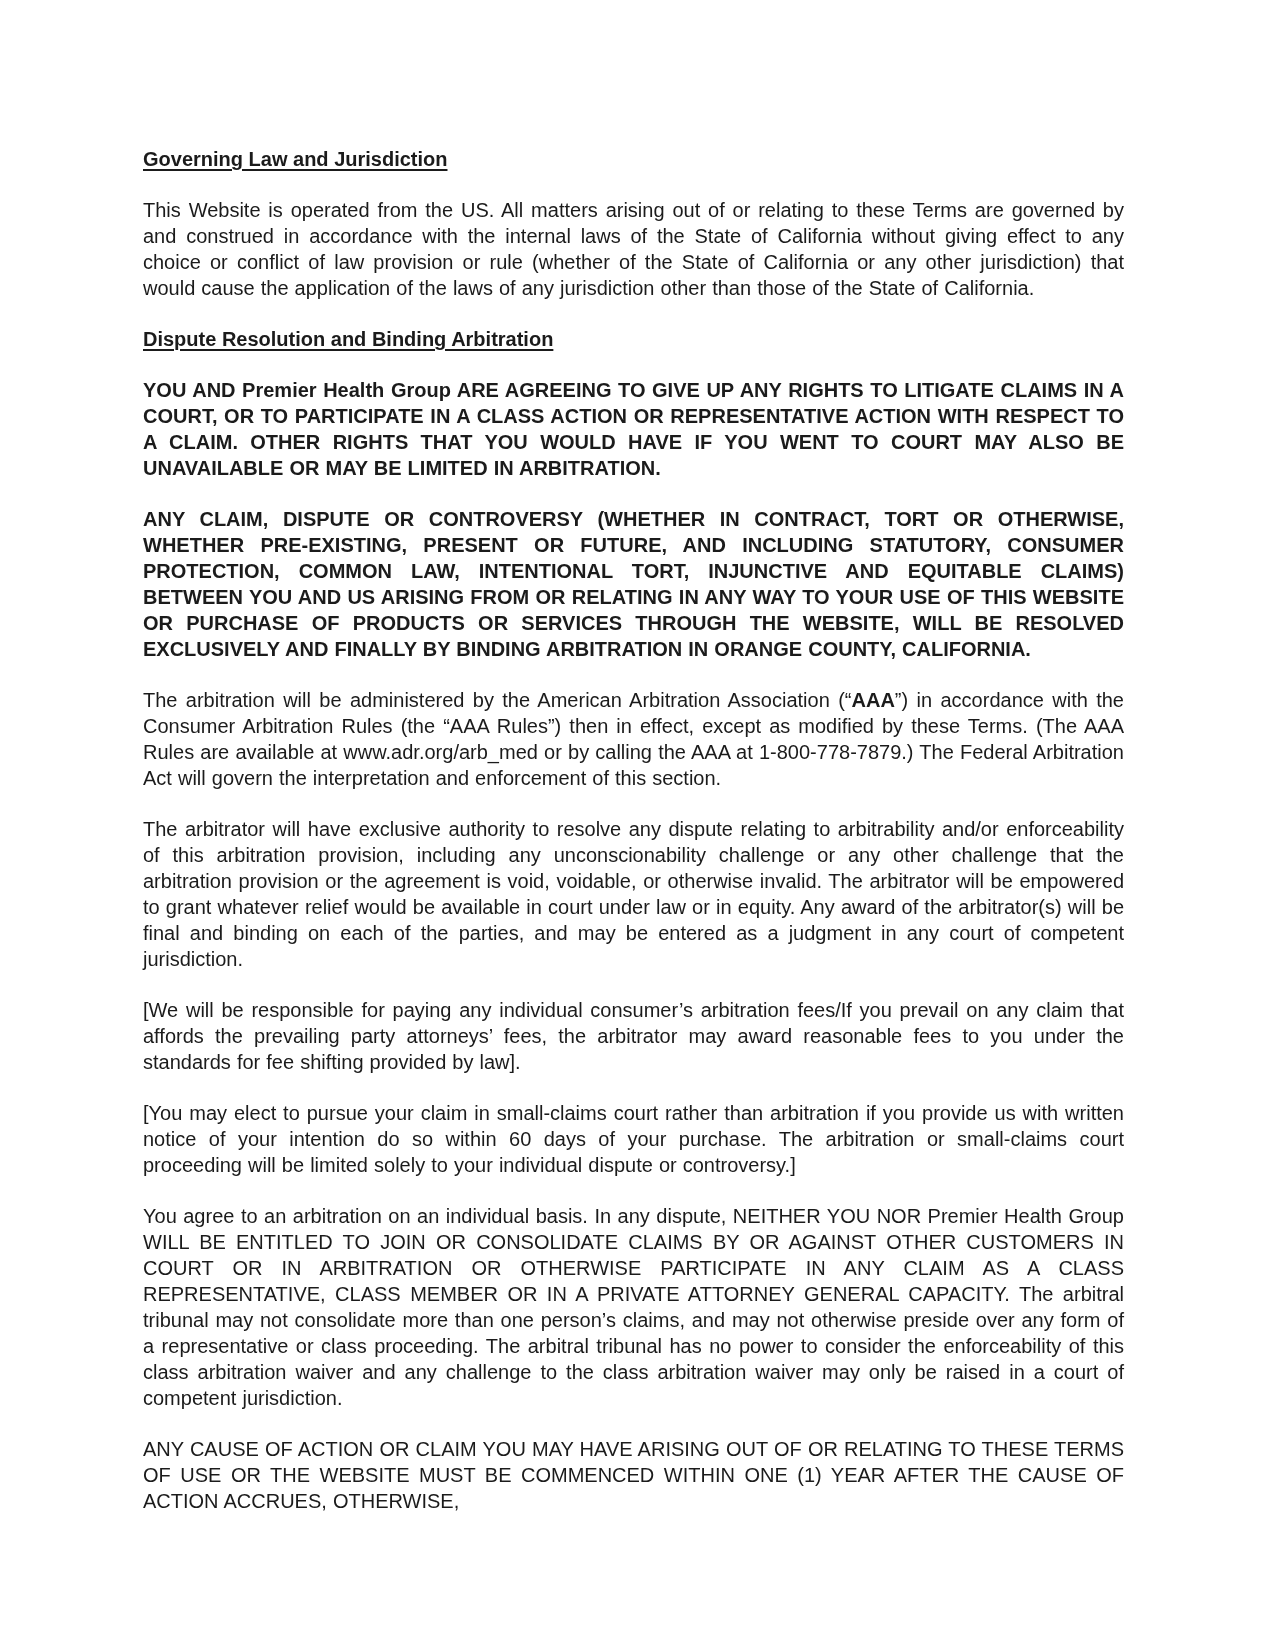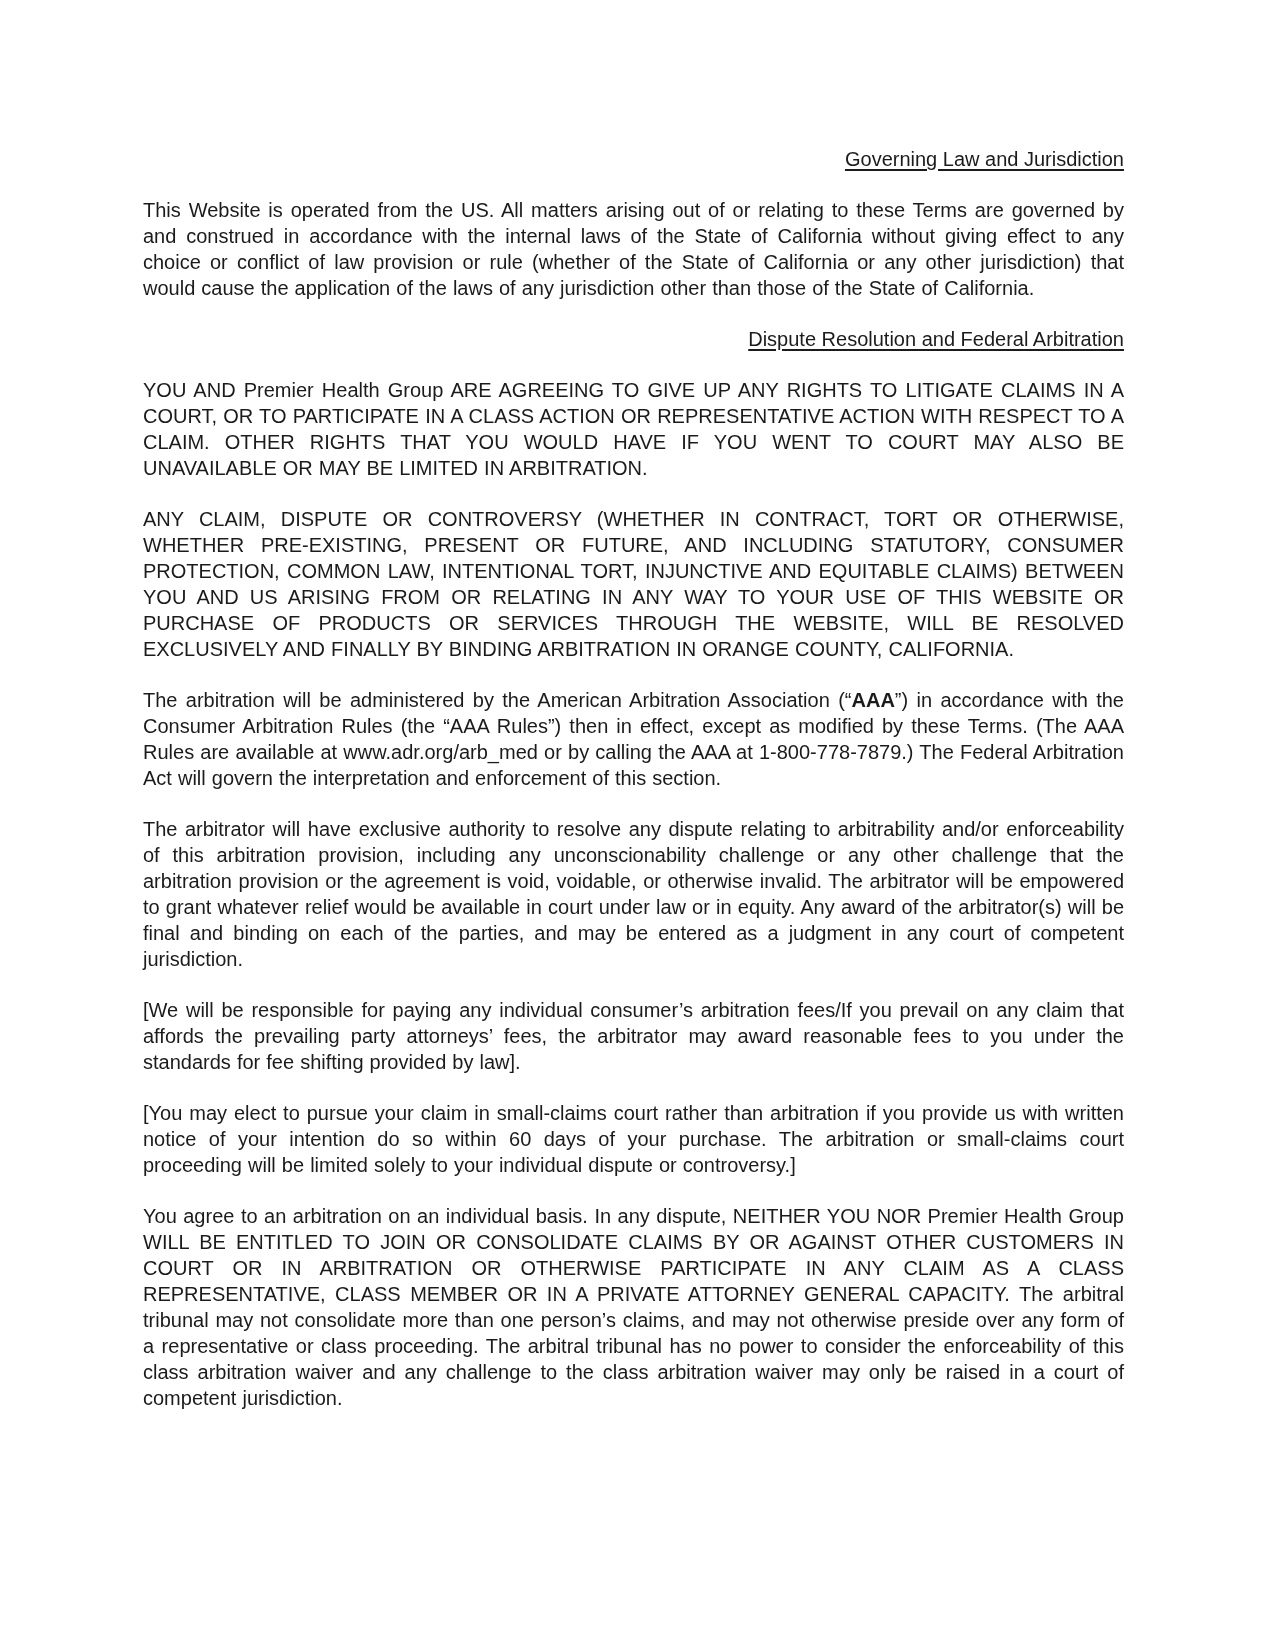--- a/index.html
+++ b/index.html
@@ -23,38 +23,39 @@
   .doc-body p, .doc-body h2 {
     font-size: 20px;
     line-height: 26px;
     margin: 0 0 25px 0;
   }
   .para {
     text-align: justify;
     font-weight: 400;
     word-spacing: 0.5px;
   }
-  .para.bold { font-weight: 400; }
+  .para.bold { font-weight: 700; }
   .heading {
-    font-weight: 400;
+    font-weight: 700;
     text-decoration: underline;
     text-underline-offset: 3px;
-    text-align: right;
+    text-align: left;
   }
   .run-bold { font-weight: 700; }
 </style>
 </head>
 <body>
 
 <div class="page">
   <div class="doc-body">
       <h2 class="heading"><span>Governing Law and Jurisdiction</span></h2>
       <p class="para"><span>This Website is operated from the US. All matters arising out of or relating to these Terms are governed by and construed in accordance with the internal laws of the State of California without giving effect to any choice or conflict of law provision or rule (whether of the State of California or any other jurisdiction) that would cause the application of the laws of any jurisdiction other than those of the State of California.</span></p>
-      <h2 class="heading"><span>Dispute Resolution and Federal Arbitration</span></h2>
+      <h2 class="heading"><span>Dispute Resolution and Binding Arbitration</span></h2>
       <p class="para bold"><span>YOU AND Premier Health Group ARE AGREEING TO GIVE UP ANY RIGHTS TO LITIGATE CLAIMS IN A COURT, OR TO PARTICIPATE IN A CLASS ACTION OR REPRESENTATIVE ACTION WITH RESPECT TO A CLAIM. OTHER RIGHTS THAT YOU WOULD HAVE IF YOU WENT TO COURT MAY ALSO BE UNAVAILABLE OR MAY BE LIMITED IN ARBITRATION.</span></p>
       <p class="para bold"><span>ANY CLAIM, DISPUTE OR CONTROVERSY (WHETHER IN CONTRACT, TORT OR OTHERWISE, WHETHER PRE-EXISTING, PRESENT OR FUTURE, AND INCLUDING STATUTORY, CONSUMER PROTECTION, COMMON LAW, INTENTIONAL TORT, INJUNCTIVE AND EQUITABLE CLAIMS) BETWEEN YOU AND US ARISING FROM OR RELATING IN ANY WAY TO YOUR USE OF THIS WEBSITE OR PURCHASE OF PRODUCTS OR SERVICES THROUGH THE WEBSITE, WILL BE RESOLVED EXCLUSIVELY AND FINALLY BY BINDING ARBITRATION IN ORANGE COUNTY, CALIFORNIA.</span></p>
       <p class="para"><span>The arbitration will be administered by the American Arbitration Association (“</span><span class="run-bold">AAA</span><span>”) in accordance with the Consumer Arbitration Rules (the “AAA Rules”) then in effect, except as modified by these Terms. (The AAA Rules are available at www.adr.org/arb_med or by calling the AAA at 1-800-778-7879.) The Federal Arbitration Act will govern the interpretation and enforcement of this section.</span></p>
       <p class="para"><span>The arbitrator will have exclusive authority to resolve any dispute relating to arbitrability and/or enforceability of this arbitration provision, including any unconscionability challenge or any other challenge that the arbitration provision or the agreement is void, voidable, or otherwise invalid. The arbitrator will be empowered to grant whatever relief would be available in court under law or in equity. Any award of the arbitrator(s) will be final and binding on each of the parties, and may be entered as a judgment in any court of competent jurisdiction.</span></p>
       <p class="para"><span>[We will be responsible for paying any individual consumer’s arbitration fees/If you prevail on any claim that affords the prevailing party attorneys’ fees, the arbitrator may award reasonable fees to you under the standards for fee shifting provided by law].</span></p>
       <p class="para"><span>[You may elect to pursue your claim in small-claims court rather than arbitration if you provide us with written notice of your intention do so within 60 days of your purchase. The arbitration or small-claims court proceeding will be limited solely to your individual dispute or controversy.]</span></p>
       <p class="para"><span>You agree to an arbitration on an individual basis. In any dispute, NEITHER YOU NOR Premier Health Group WILL BE ENTITLED TO JOIN OR CONSOLIDATE CLAIMS BY OR AGAINST OTHER CUSTOMERS IN COURT OR IN ARBITRATION OR OTHERWISE PARTICIPATE IN ANY CLAIM AS A CLASS REPRESENTATIVE, CLASS MEMBER OR IN A PRIVATE ATTORNEY GENERAL CAPACITY. The arbitral tribunal may not consolidate more than one person’s claims, and may not otherwise preside over any form of a representative or class proceeding. The arbitral tribunal has no power to consider the enforceability of this class arbitration waiver and any challenge to the class arbitration waiver may only be raised in a court of competent jurisdiction.</span></p>
+      <p class="para"><span>ANY CAUSE OF ACTION OR CLAIM YOU MAY HAVE ARISING OUT OF OR RELATING TO THESE TERMS OF USE OR THE WEBSITE MUST BE COMMENCED WITHIN ONE (1) YEAR AFTER THE CAUSE OF ACTION ACCRUES, OTHERWISE,</span></p>
     </div>
 </div>
 
 </body></html>

